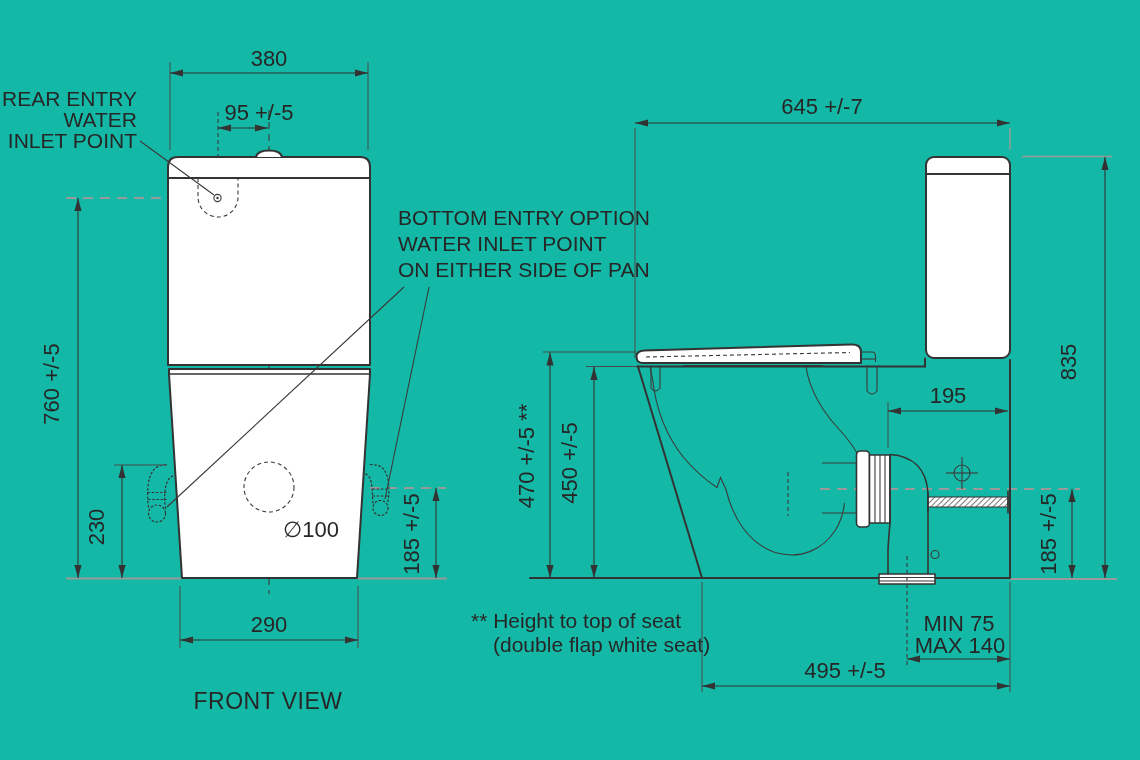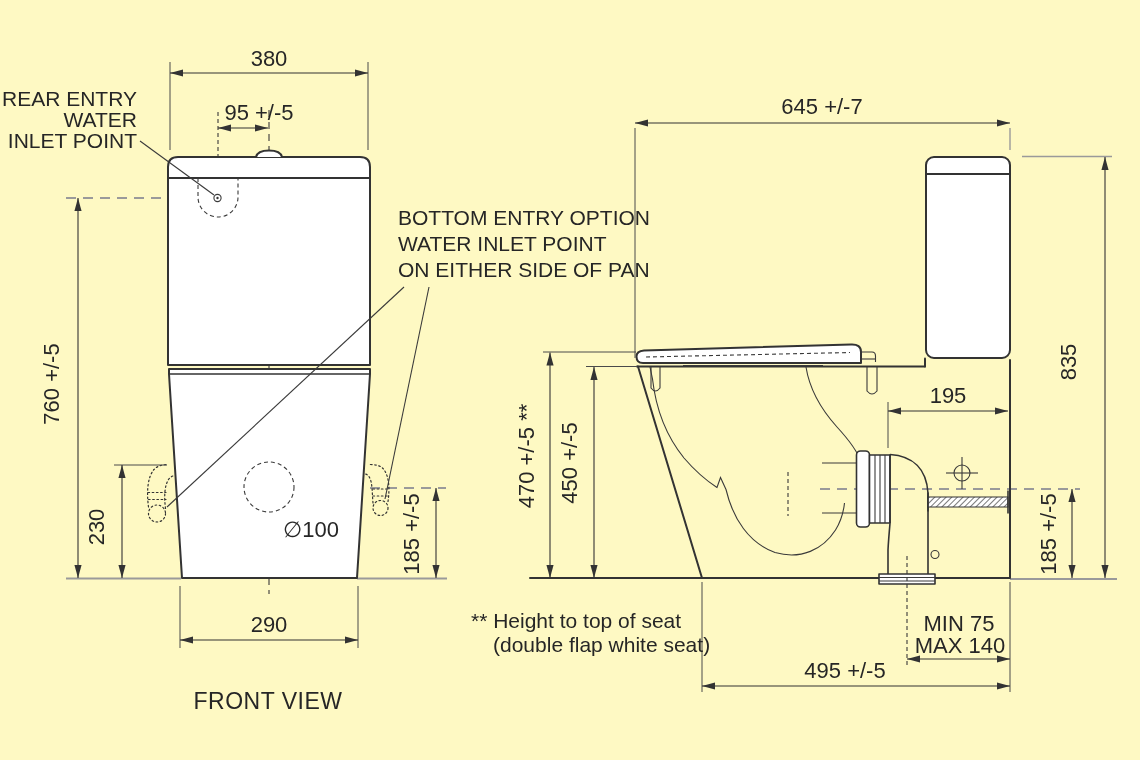--- a/index.html
+++ b/index.html
@@ -1,16 +1,16 @@
 <!DOCTYPE html>
 <html><head>
 <meta charset="utf-8">
 <style>
   html,body{margin:0;padding:0;background:#ffffff;}
-  .stage{position:relative;width:1140px;height:760px;background:#fef9c3;overflow:hidden;}
+  .stage{position:relative;width:1140px;height:760px;background:#14b8a6;overflow:hidden;}
   svg{display:block;}
   
   .o2{stroke:#333;stroke-width:2;fill:none;stroke-linejoin:round;stroke-linecap:round;}
   .o16{stroke:#333;stroke-width:1.6;fill:none;stroke-linejoin:round;}
   .o1{stroke:#3a3a3a;stroke-width:1.1;fill:none;}
   .dim{stroke:#333;stroke-width:1.1;fill:none;}
   .ext{stroke:#4a4a4a;stroke-width:1;fill:none;}
   .dash{stroke:#3a3a3a;stroke-width:1.1;fill:none;stroke-dasharray:7 5;}
   .dash2{stroke:#3a3a3a;stroke-width:1.1;fill:none;stroke-dasharray:4 3;}
   .gdash{stroke:#9a9a9a;stroke-width:1.8;fill:none;stroke-dasharray:10 7;}

